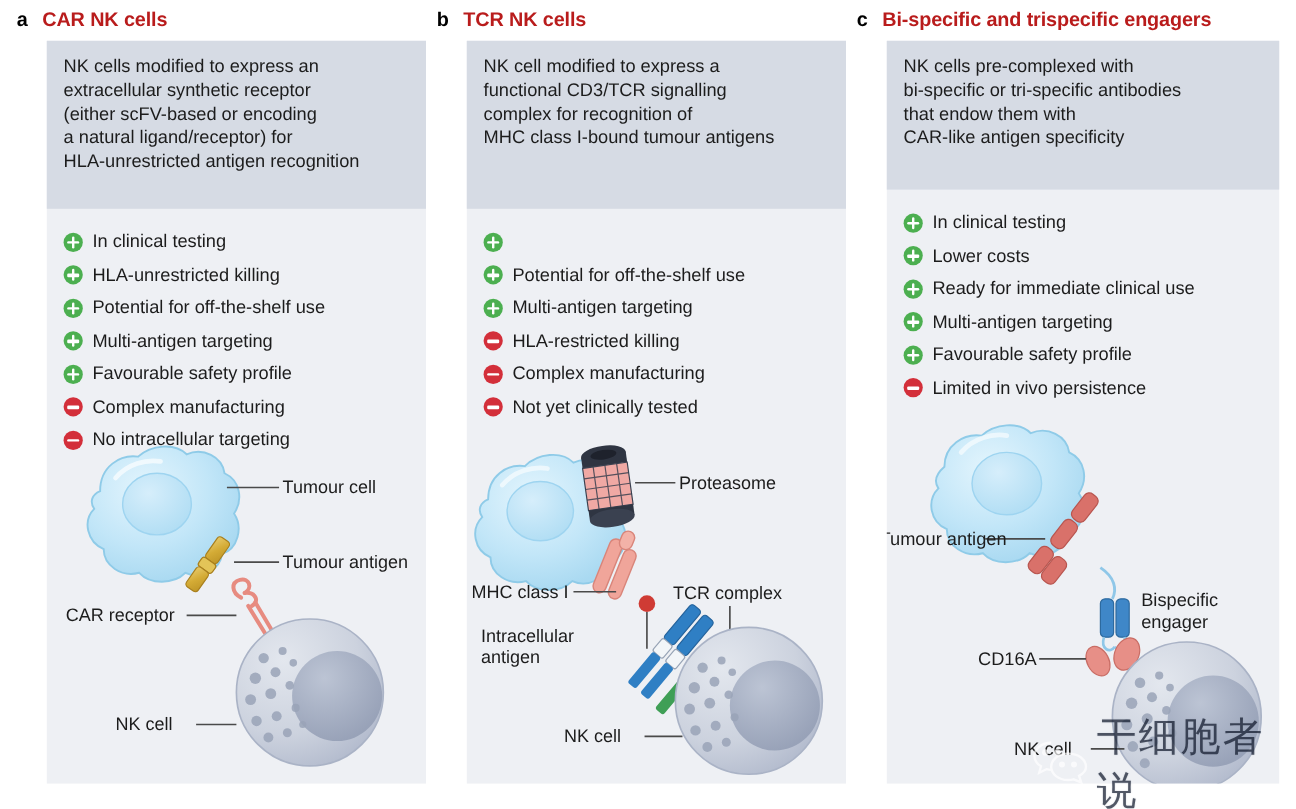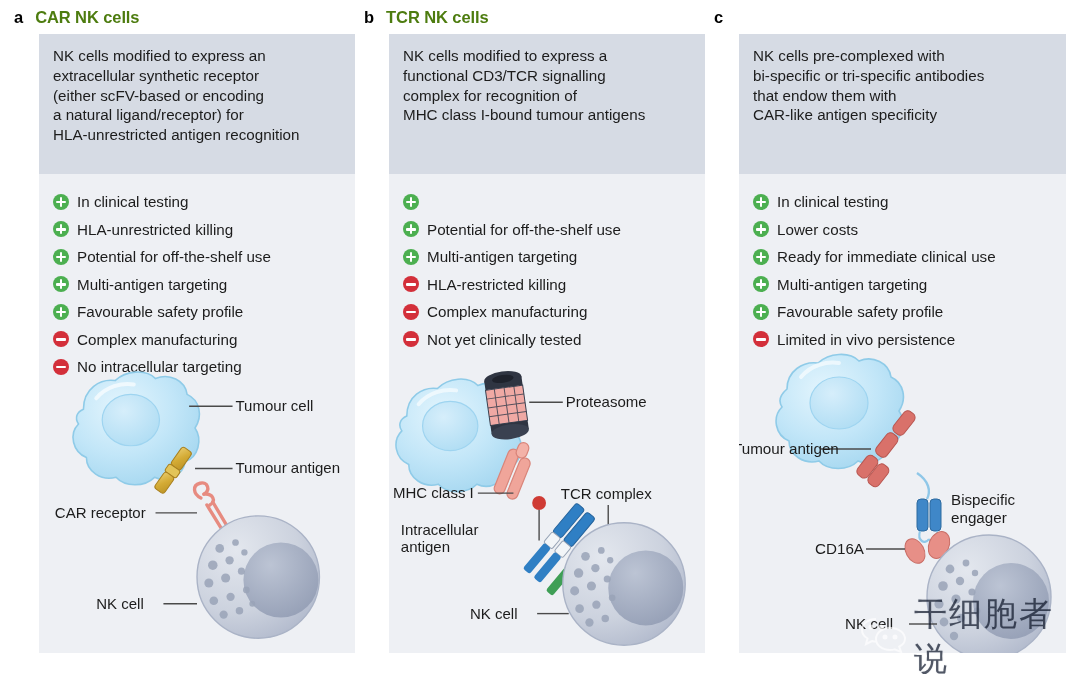--- a/index.html
+++ b/index.html
@@ -41,21 +41,21 @@
   .panel-letter {
     font-weight: bold;
     font-size: 16.5px;
     line-height: 1;
     color: #000;
   }
   .panel-title {
     font-weight: bold;
     font-size: 16.5px;
     line-height: 1;
-    color: #4d7c0f;
+    color: #b91c1c;
     letter-spacing: -0.1px;
   }
 
   .card {
     position: relative;
     margin-left: 25px;
     width: 316px;
     height: 619px;
     background: #eef0f4;
     box-sizing: border-box;
@@ -66,21 +66,21 @@
     background: #d6dbe4;
     padding: 12px 14px 14px 14px;
     box-sizing: border-box;
     font-size: 15.2px;
     line-height: 1.30;
     color: #1c1c1c;
     white-space: pre-line;
   }
   .desc-a { height: 140px; }
   .desc-b { height: 140px; }
-  .desc-c { height: 140px; }
+  .desc-c { height: 124px; }
 
   .bullets {
     padding: 14px 0 0 14px;
     box-sizing: border-box;
   }
   .bullet {
     display: flex;
     align-items: center;
     gap: 8px;
     height: 27.5px;
@@ -279,21 +279,21 @@
       </div>
     </div>
   </div>
 
   <div class="panel panel-b">
     <div class="panel-head">
       <span class="panel-letter">b</span>
       <span class="panel-title">TCR NK cells</span>
     </div>
     <div class="card">
-      <div class="desc desc-b">NK cells modified to express a
+      <div class="desc desc-b">NK cell modified to express a
 functional CD3/TCR signalling
 complex for  recognition of
 MHC class I-bound tumour antigens</div>
       <div class="bullets">
         <div class="bullet">
             <span class="sym plus"></span>
           </div>
         <div class="bullet">
             <span class="sym plus"></span>
             <span>Potential for off-the-shelf use</span>
@@ -421,20 +421,21 @@
           <line x1="150" y1="262" x2="182" y2="262" stroke="#4a4a4a" stroke-width="1.4"></line>
           <text class="lbl" x="82" y="267">NK cell</text>
         </svg>
       </div>
     </div>
   </div>
 
   <div class="panel panel-c">
     <div class="panel-head">
       <span class="panel-letter">c</span>
+      <span class="panel-title">Bi-specific and trispecific engagers</span>
     </div>
     <div class="card">
       <div class="desc desc-c">NK cells pre-complexed with
 bi-specific or tri-specific antibodies
 that endow them with
 CAR-like antigen specificity</div>
       <div class="bullets">
         <div class="bullet">
             <span class="sym plus"></span>
             <span>In clinical testing</span>

